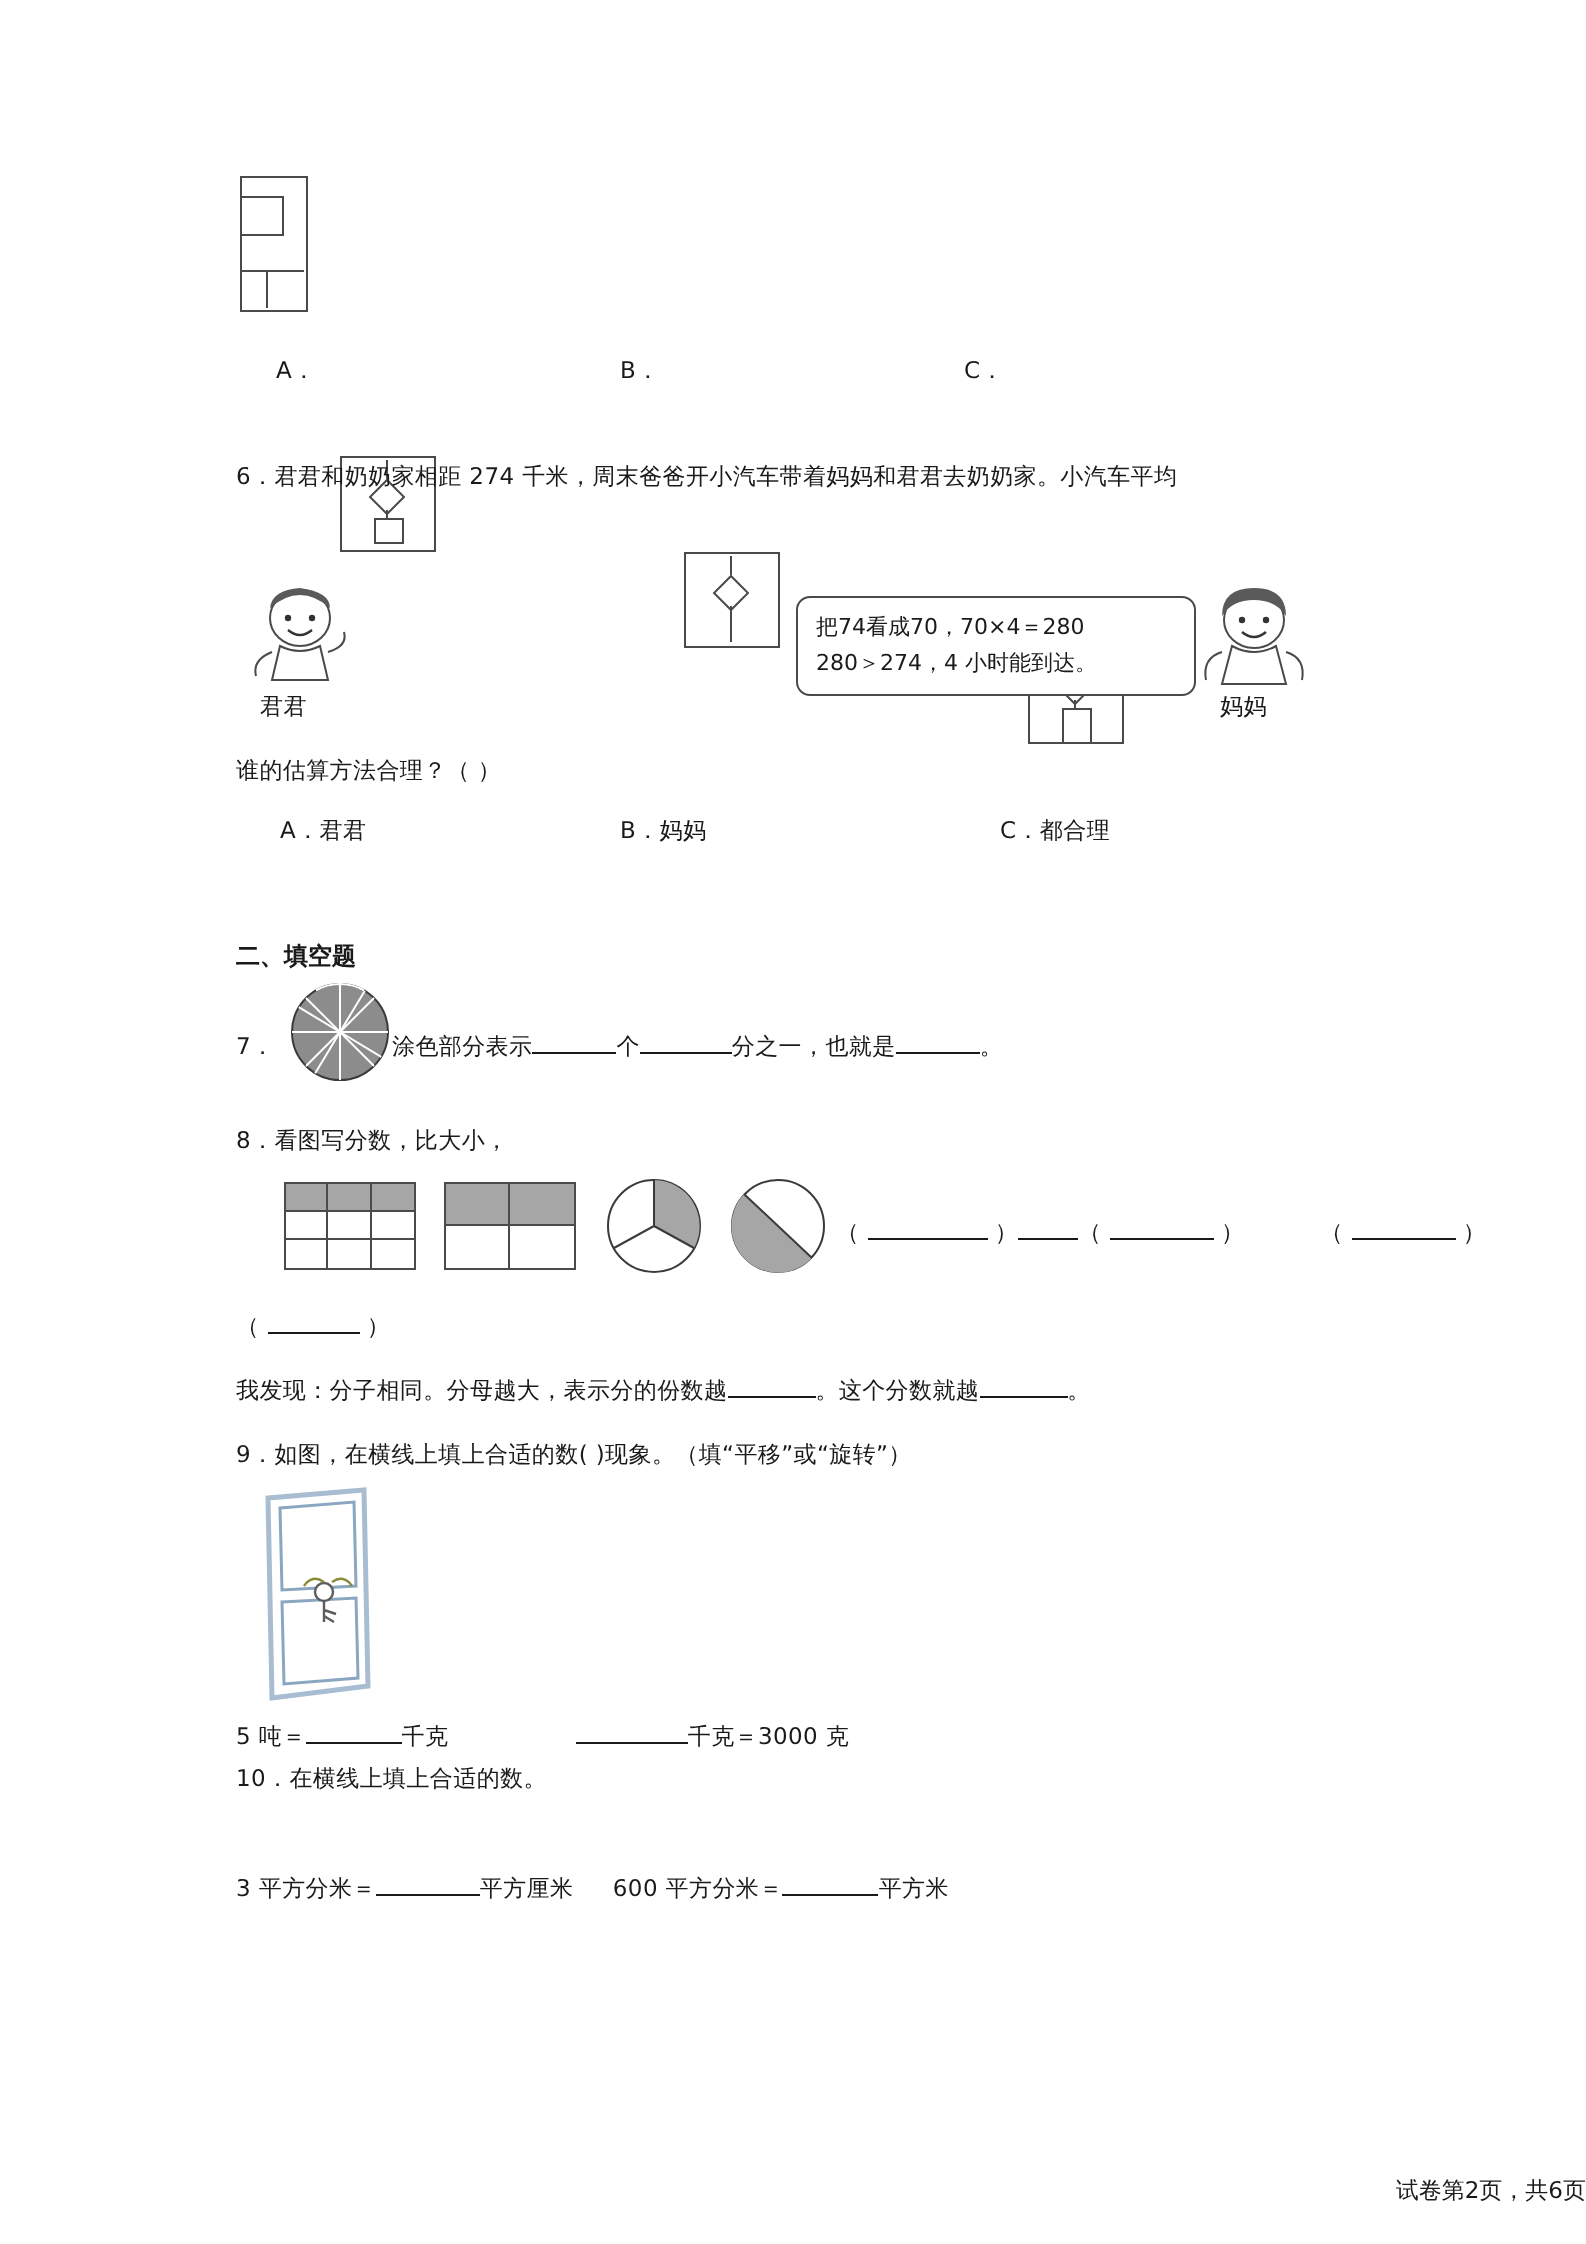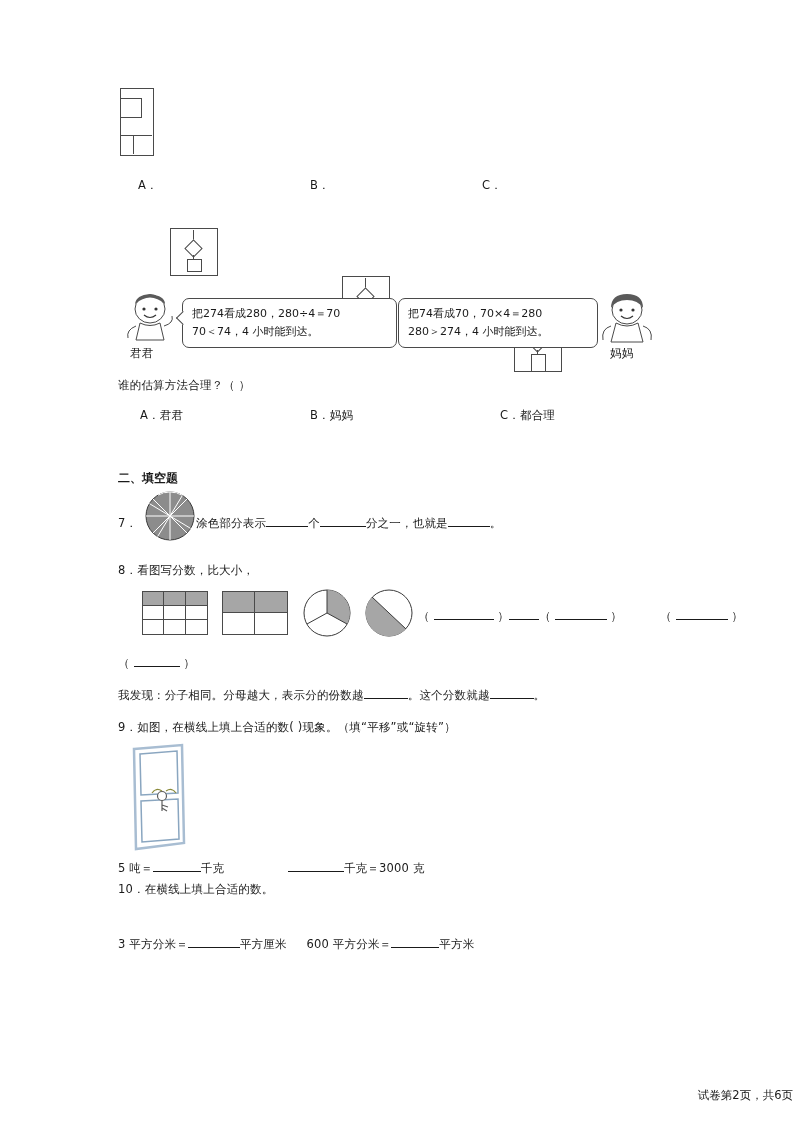--- a/index.html
+++ b/index.html
@@ -126,38 +126,36 @@
   </div>
 
   <div class="abs t" style="left:482px; top:177px;">C．</div>
   <div class="abs choice-box" style="left:514px; top:160px;">
     <div class="vline" style="left:22px; top:1px; height:11px;"></div>
     <div class="diamond" style="left:16px; top:12px;"></div>
     <div class="vline" style="left:22px; top:25px; height:4px;"></div>
     <div class="minisq" style="left:16px; top:29px; height:16px;"></div>
   </div>
 
+  <div class="abs t" style="left:118px; top:230px; width:600px;">
+    <span>6．</span><span>君君和奶奶家相距 274 千米，周末爸爸开小汽车带着妈妈和君君去奶奶家。小汽车平均</span>
+  </div>
 
   <svg class="kid" style="left:122px; top:292px;" width="56" height="52" viewBox="0 0 56 52">
     <ellipse cx="28" cy="17" rx="15" ry="14" fill="#fff" stroke="#4a4a4a" stroke-width="1"></ellipse>
     <path d="M13 12 Q28 -1 43 12 Q43 4 28 2 Q14 3 13 12 Z" fill="#5a5a5a"></path>
     <circle cx="22" cy="17" r="1.6" fill="#333"></circle>
     <circle cx="34" cy="17" r="1.6" fill="#333"></circle>
     <path d="M22 23 Q28 28 34 23" fill="none" stroke="#333" stroke-width="1.2"></path>
     <path d="M18 31 Q28 36 38 31 L42 48 L14 48 Z" fill="#fff" stroke="#4a4a4a" stroke-width="1"></path>
     <path d="M14 34 Q4 38 6 46" fill="none" stroke="#4a4a4a" stroke-width="1"></path>
     <path d="M42 34 Q52 31 50 24" fill="none" stroke="#4a4a4a" stroke-width="1"></path>
   </svg>
   <div class="abs t" style="left:130px; top:345px;">君君</div>
 
-  <div class="bubble" style="left:182px; top:298px; width:195px;">
-    <div>把274看成280，280÷4＝70</div>
-    <div>70＜74，4 小时能到达。</div>
-    <div class="tail-l" style="left:-5px; top:14px;"></div>
-  </div>
 
   <div class="bubble" style="left:398px; top:298px; width:180px;">
     <div>把74看成70，70×4＝280</div>
     <div>280＞274，4 小时能到达。</div>
   </div>
 
   <svg class="kid" style="left:598px; top:292px;" width="58" height="54" viewBox="0 0 58 54">
     <ellipse cx="29" cy="18" rx="15" ry="14" fill="#fff" stroke="#4a4a4a" stroke-width="1"></ellipse>
     <path d="M13 16 Q13 2 29 2 Q45 2 45 16 Q40 8 29 8 Q18 8 13 16 Z" fill="#5a5a5a"></path>
     <circle cx="23" cy="18" r="1.6" fill="#333"></circle>

